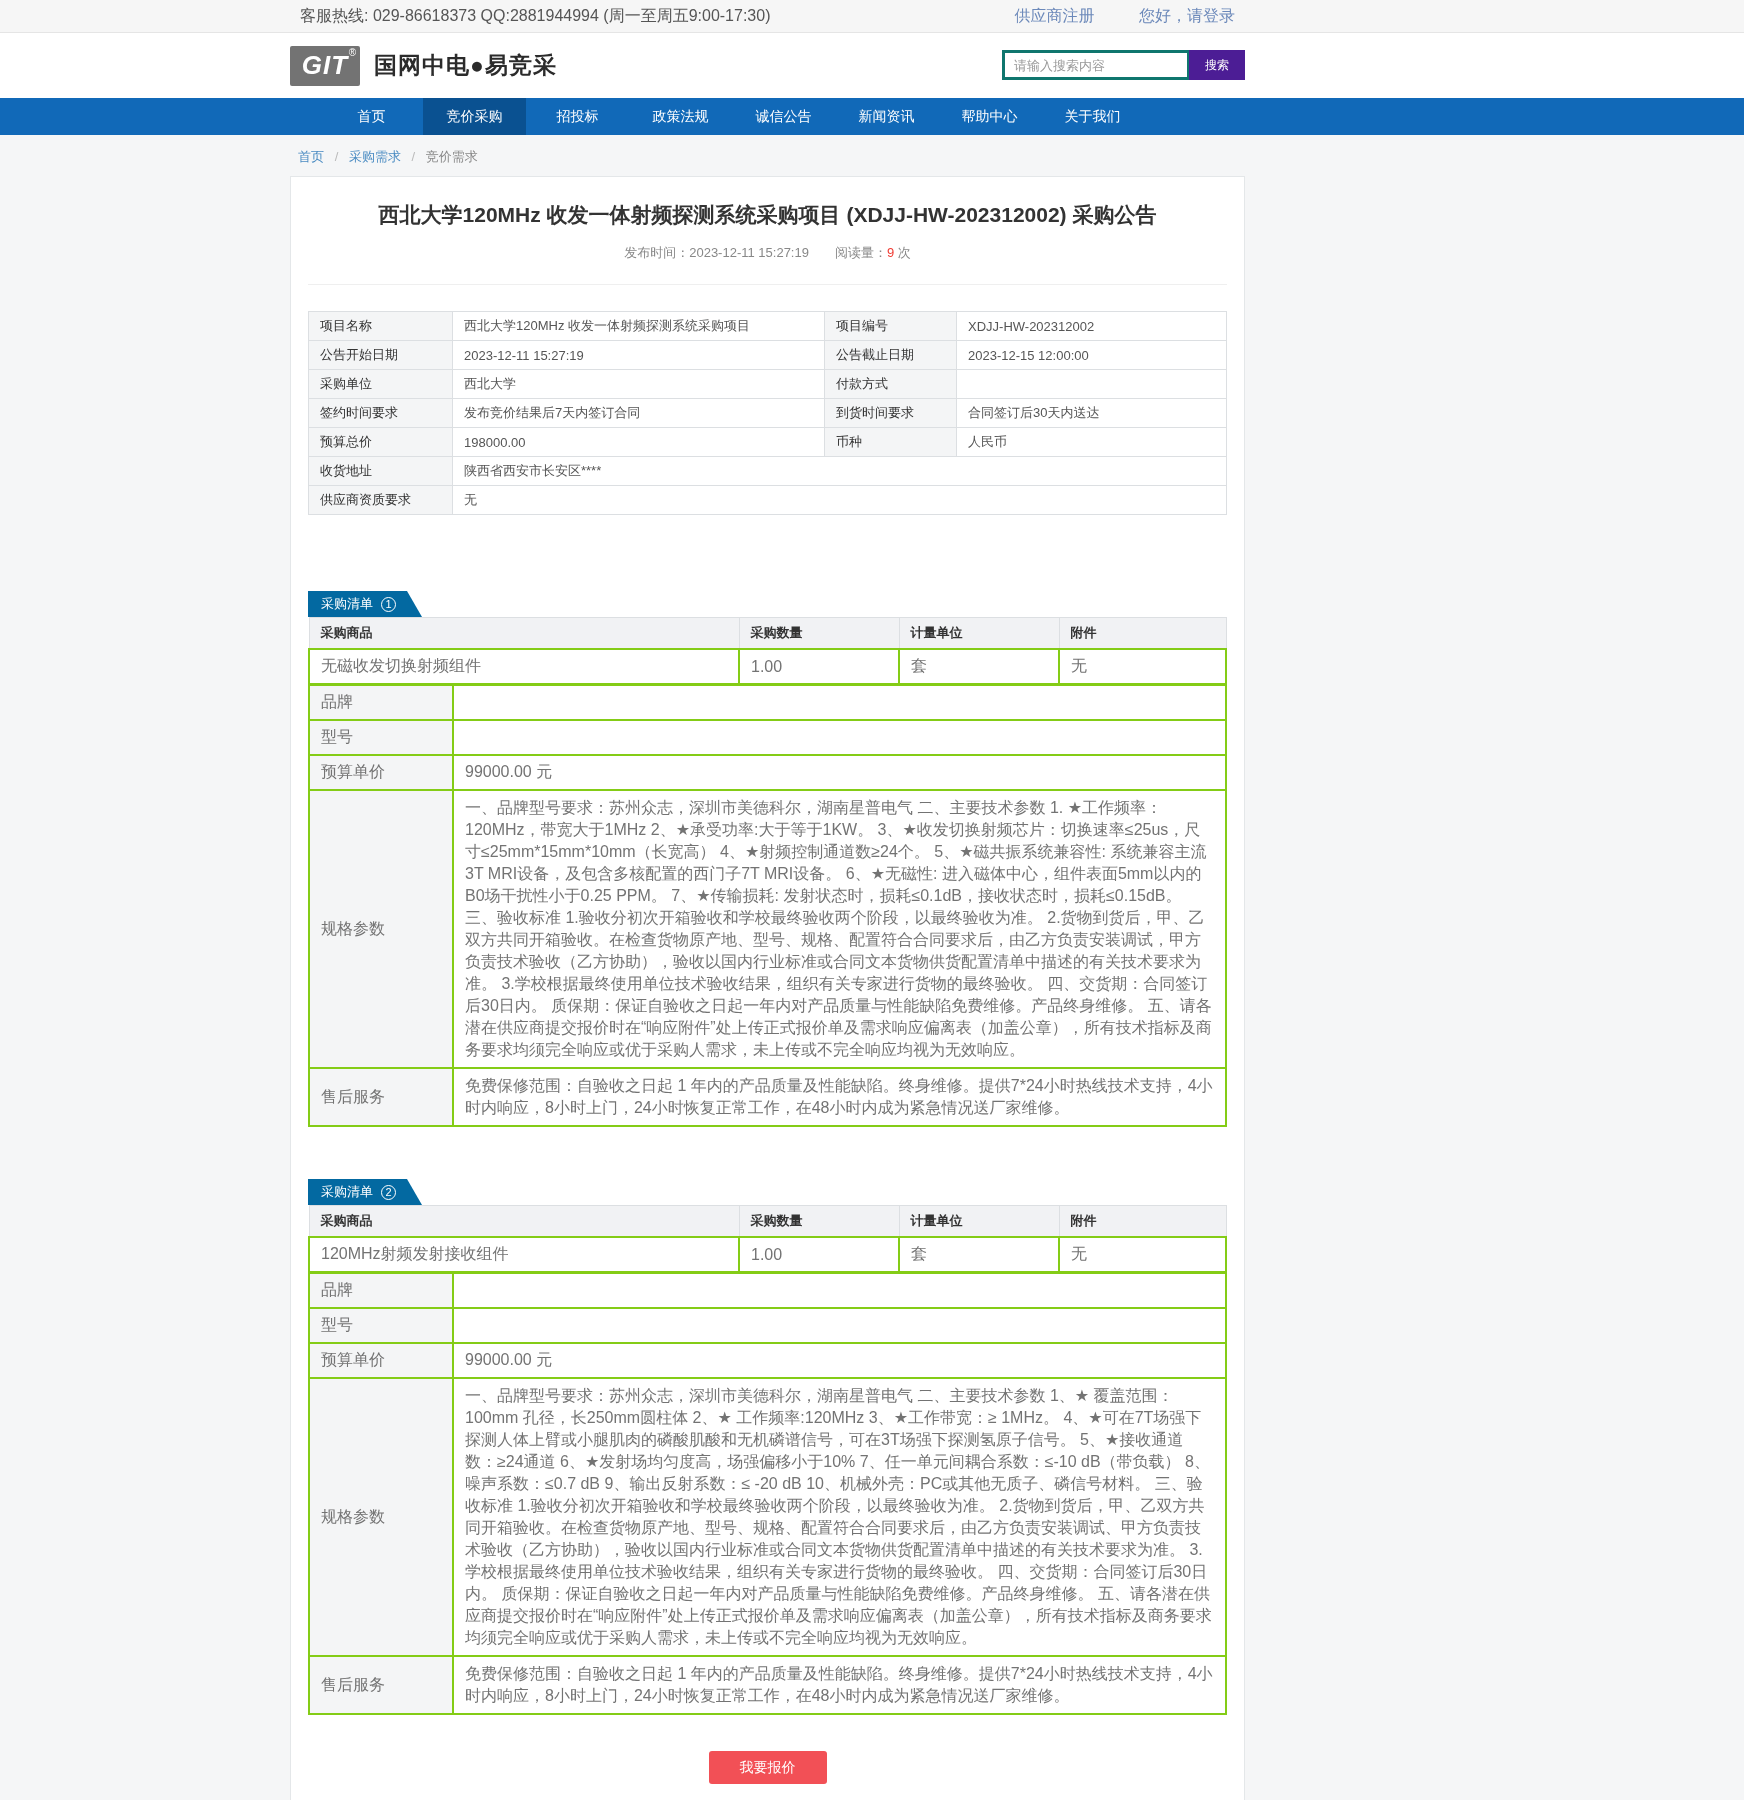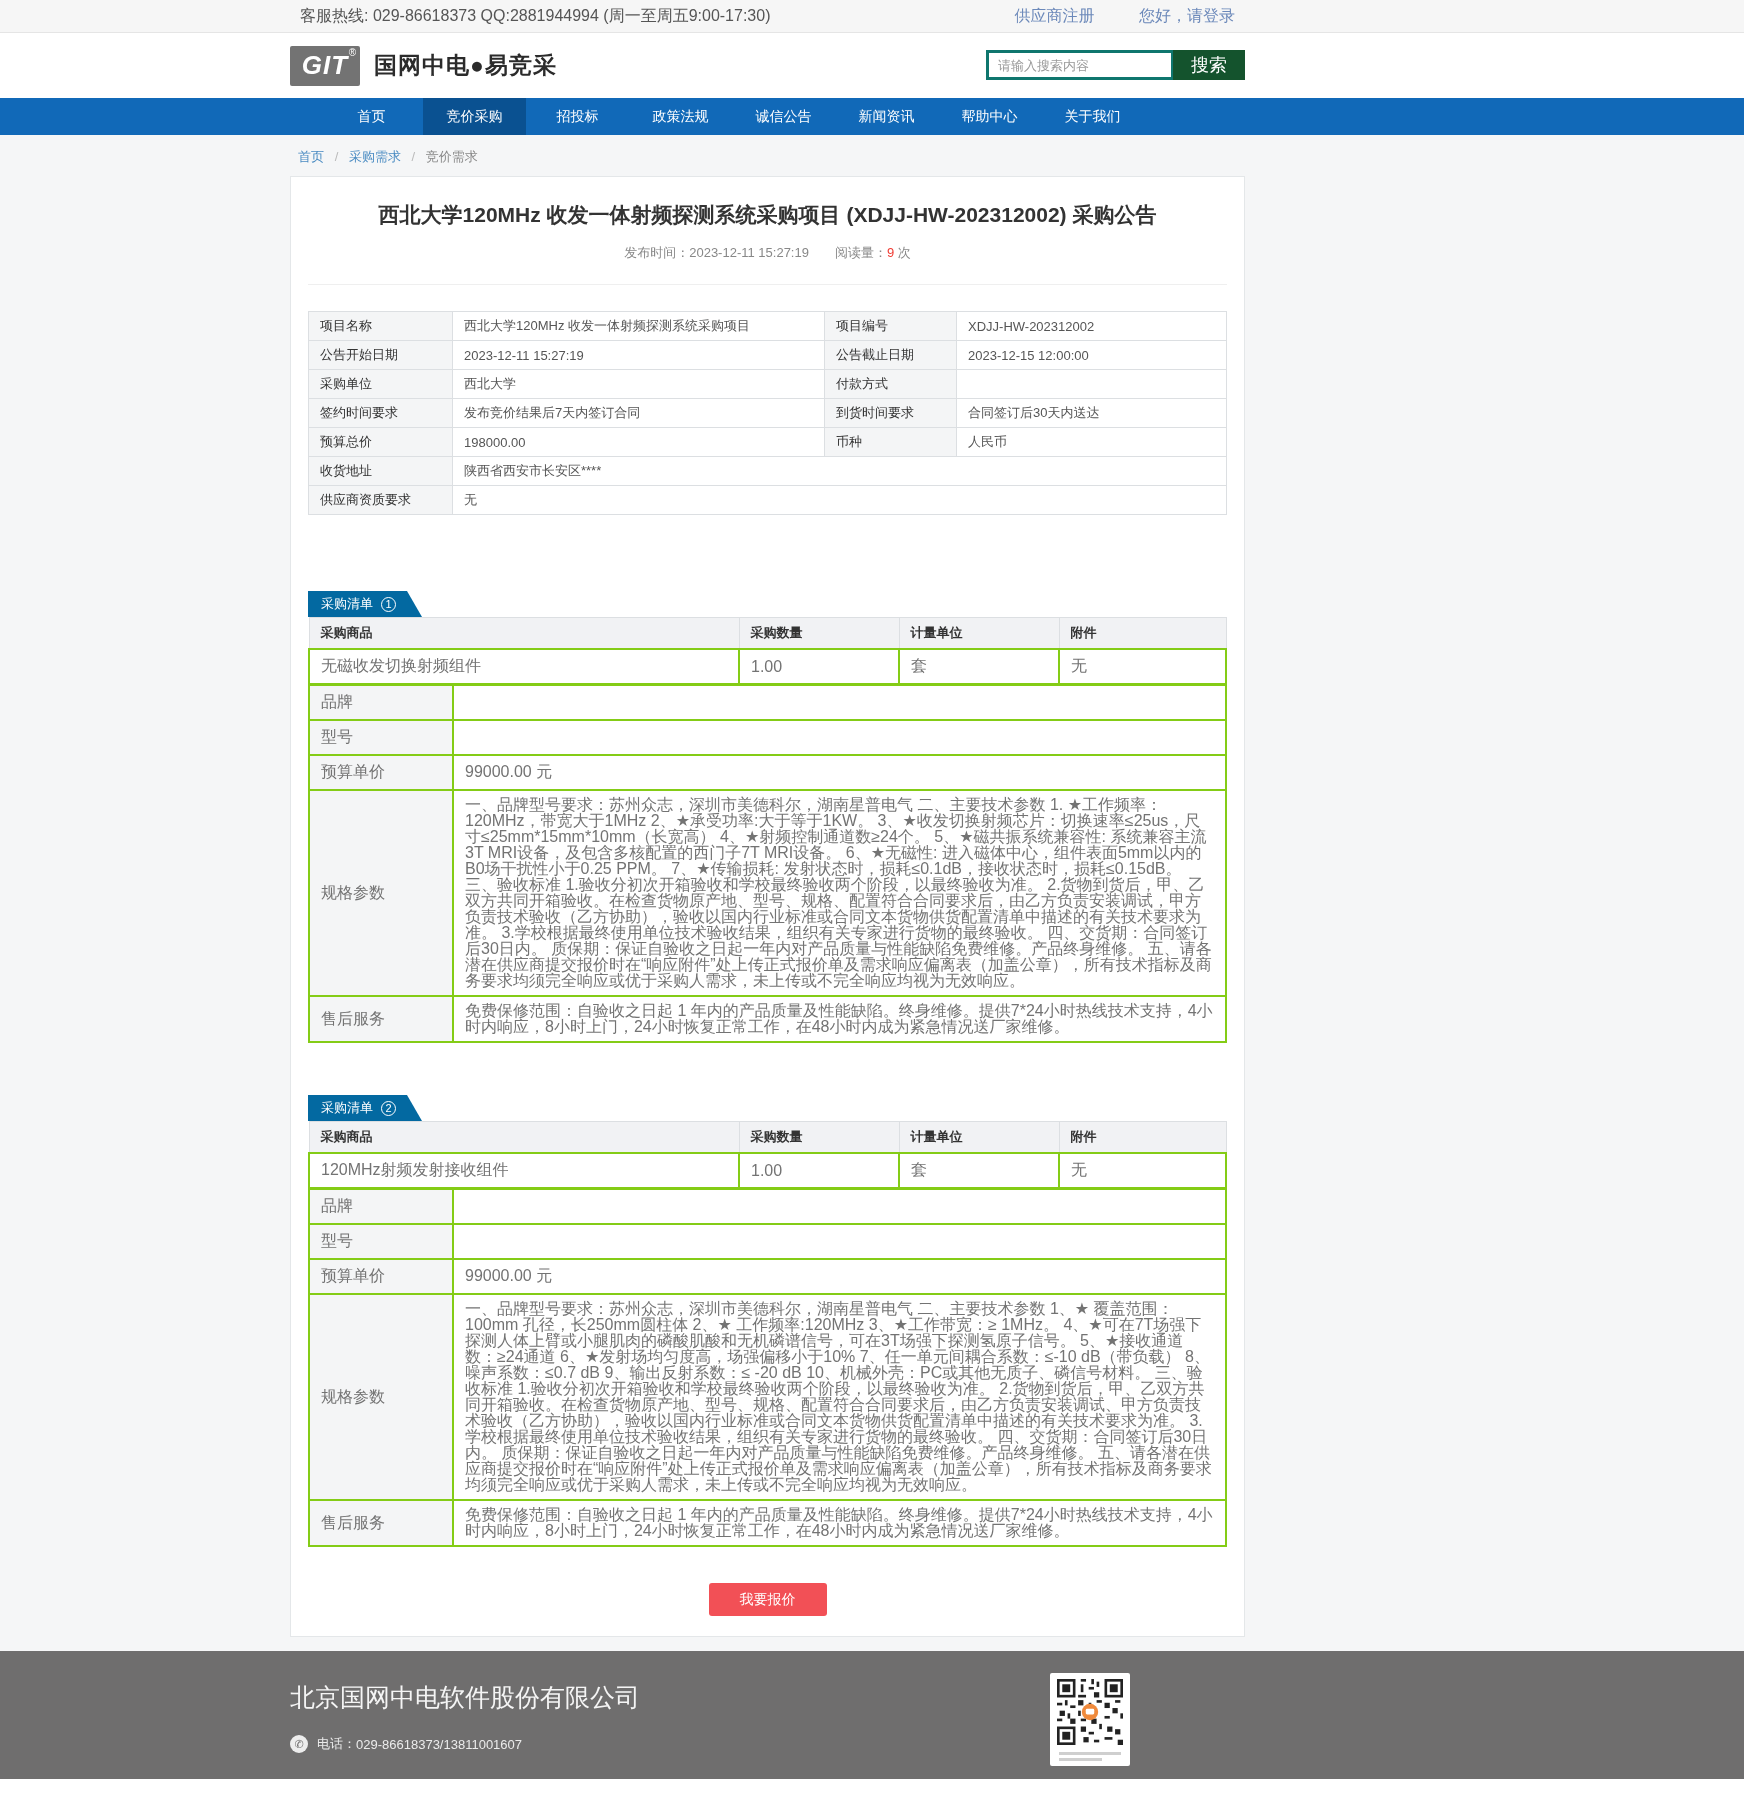--- a/index.html
+++ b/index.html
@@ -20,21 +20,21 @@
   
   .header { height:65px; background:#fff; }
   .header-inner { display:flex; align-items:center; height:100%; position:relative; }
   .logo-box { width:70px; height:40px; background:#737373; color:#fff; display:flex; align-items:center; justify-content:center;
               border-radius:2px; font-weight:bold; font-style:italic; font-size:26px; letter-spacing:1px; position:relative; }
   .logo-reg { position:absolute; top:1px; right:3px; font-size:10px; font-style:normal; font-weight:normal; }
   .brand-title { margin-left:14px; font-size:23px; font-weight:bold; color:#2b2b2b; letter-spacing:1px; }
   .search-box { position:absolute; right:0; top:17px; display:flex; }
   .search-input { width:188px; height:30px; border:3px solid #0f766e; padding:0 9px; font-size:13px; color:#333; outline:none; }
   .search-input::placeholder { color:#999; }
-  .search-btn { width:72px; height:30px; background:#14532d; color:#fff; border:none; font-size:18px; cursor:pointer; margin-left:-1px; }
+  .search-btn { width:56px; height:30px; background:#4c1d95; color:#fff; border:none; font-size:12px; cursor:pointer; margin-left:-1px; }
 
   
   .navbar { background:#1169b8; height:37px; }
   .nav-inner { display:flex; padding-left:30px; }
   .nav-item { width:103px; text-align:center; line-height:37px; color:#fff; font-size:14px; cursor:pointer; }
   .nav-item.active { background:#0a5191; }
 
   
   .band { background:#f5f6f7; padding-bottom:14px; }
   .breadcrumb { padding:13px 8px 10px; font-size:13px; color:#999; }
@@ -56,21 +56,21 @@
 
   .list-badge { margin-top:76px; display:inline-flex; align-items:center; height:26px; background:#0369a1; color:#fff;
                 font-size:13px; padding:0 26px 0 13px; clip-path:polygon(0 0, calc(100% - 15px) 0, 100% 100%, 0 100%); }
   .badge-num { width:15px; height:15px; border:1px solid #fff; border-radius:50%; font-size:11px;
                display:flex; align-items:center; justify-content:center; margin-left:8px; }
 
   .list-table th { background:#f1f2f4; border:1px solid #dcdfe2; font-size:13px; color:#333; text-align:left;
                    padding:6px 11px; font-weight:bold; }
   .list-table td { border:2px solid #84cc16; font-size:16px; color:#737373; padding:6px 11px; }
   .tableB { margin-top:-1px; }
-  .spec-cell { font-size:12px; line-height:16px; color:#555; padding:8px 12px; }
+  .spec-cell { font-size:12px; line-height:22px; color:#555; padding:8px 12px; }
 
   .quote-row { text-align:center; margin-top:36px; }
   .quote-btn { width:118px; height:33px; background:#f25056; color:#fff; border:none; border-radius:3px; font-size:14px; cursor:pointer; }
 
   
   .footer { background:#6f6e6e; }
   .footer-main { position:relative; padding:30px 0 26px; }
   .company { font-size:25px; color:#f5f5f5; }
   .contact-row { margin-top:21px; font-size:13px; color:#ebebeb; display:flex; align-items:center; }
   .c-icon { width:18px; height:18px; border-radius:50%; background:#ededed; color:#6f6e6e; font-size:11px;

